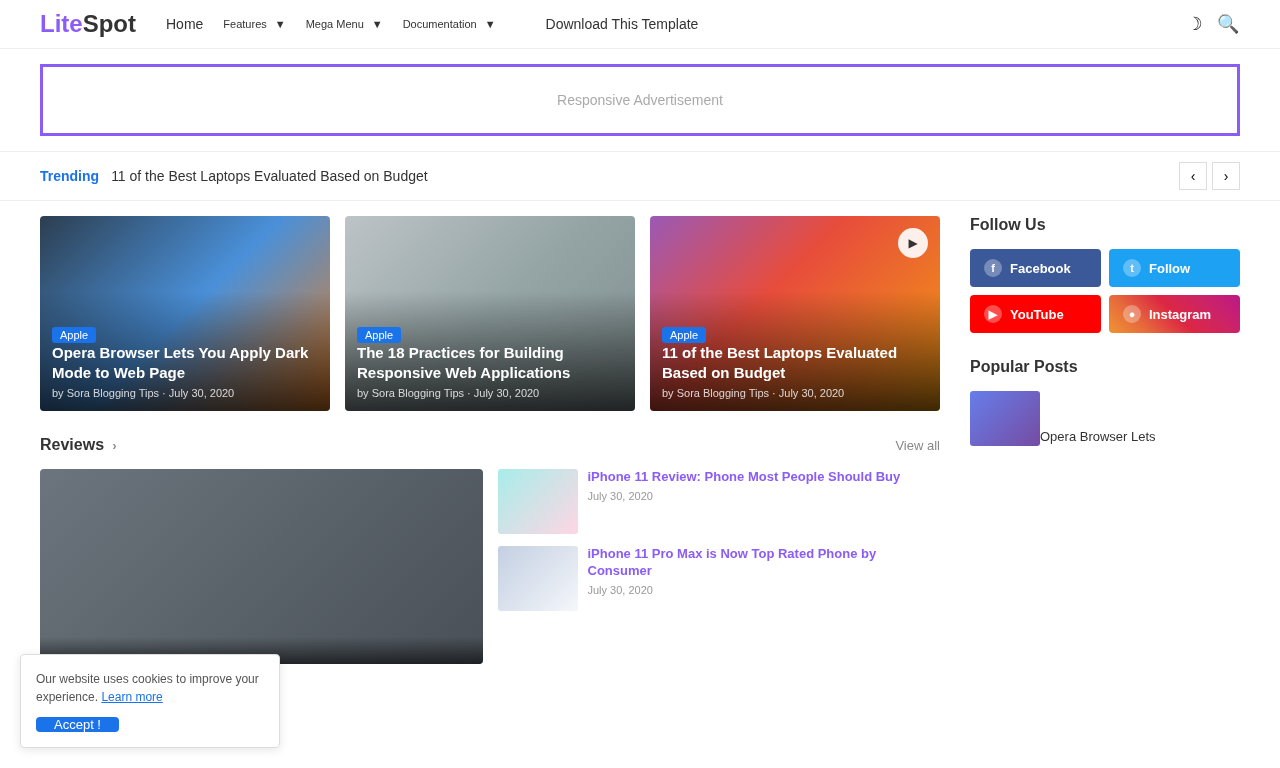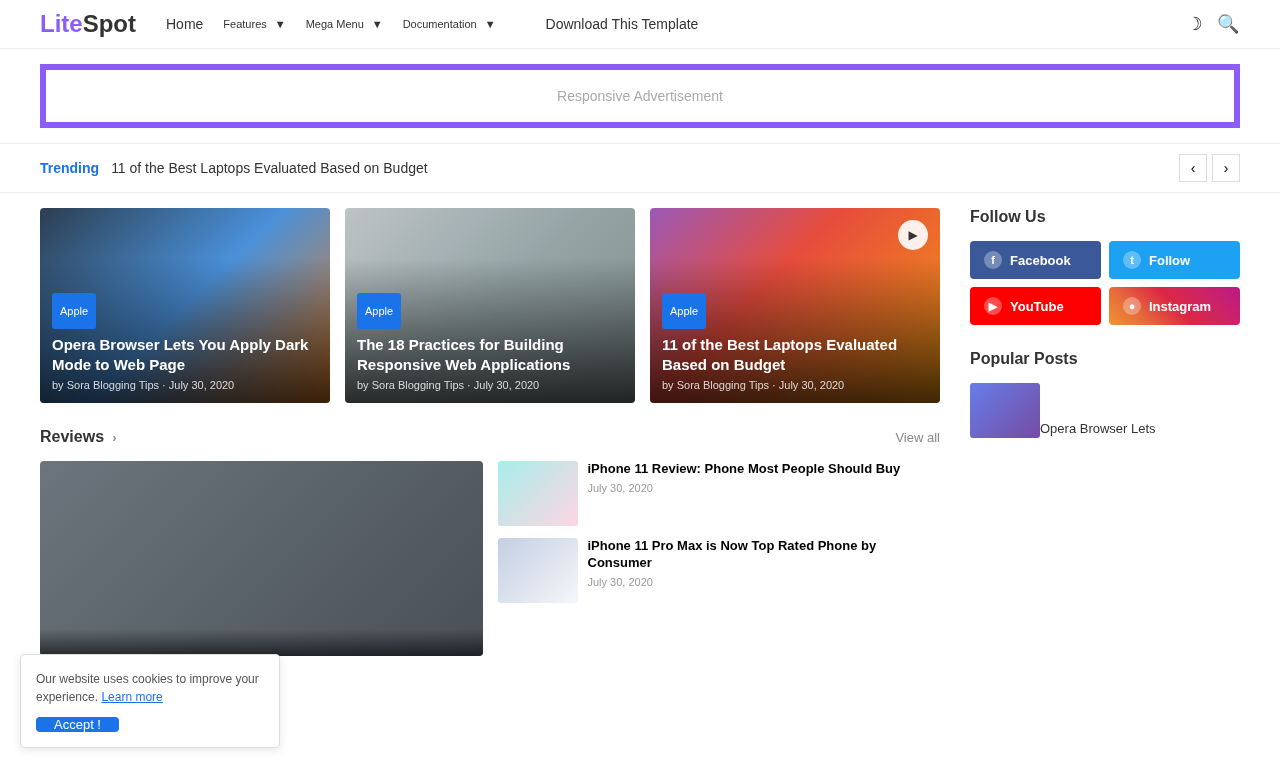--- a/index.html
+++ b/index.html
@@ -12,40 +12,40 @@
     .logo span.spot { color: #333; }
     nav { display: flex; align-items: center; gap: 20px; flex: 1; }
     nav a { text-decoration: none; color: #333; font-size: 14px; }
     nav .has-dropdown { display: flex; align-items: center; gap: 8px; cursor: pointer; }
     nav .has-dropdown span { font-size: 11px; }
     .download-btn { color: #333; text-decoration: none; font-size: 14px; margin-left: auto; }
     .header-icons { display: flex; gap: 15px; align-items: center; margin-left: 20px; }
     .header-icons .icon-btn { background: none; border: none; cursor: pointer; font-size: 18px; color: #333; }
 
     
-    .ad-banner { margin: 15px 40px; border: 6px solid #8b5cf6; padding: 18px; text-align: center; color: #aaa; font-size: 14px; }
+    .ad-banner { margin: 15px 40px; border: 3px solid #8b5cf6; padding: 25px; text-align: center; color: #aaa; font-size: 14px; }
 
     
     .trending-bar { display: flex; align-items: center; padding: 10px 40px; border-top: 1px solid #eee; border-bottom: 1px solid #eee; margin: 0 0 15px 0; }
     .trending-label { color: #1a73e8; font-weight: bold; font-size: 14px; margin-right: 12px; }
     .trending-text { font-size: 14px; color: #333; flex: 1; }
     .trending-nav { display: flex; gap: 5px; }
     .trending-nav button { background: #fff; border: 1px solid #ddd; width: 28px; height: 28px; cursor: pointer; display: flex; align-items: center; justify-content: center; font-size: 14px; }
 
     
     .main-content { display: flex; gap: 0; padding: 0 40px; }
     .content-area { flex: 1; margin-right: 30px; }
     .sidebar { width: 270px; flex-shrink: 0; }
 
     
     .featured-row { display: grid; grid-template-columns: 1fr 1fr 1fr; gap: 15px; margin-bottom: 25px; }
     .featured-card { position: relative; border-radius: 4px; overflow: hidden; height: 195px; }
     .card-bg { width: 100%; height: 100%; object-fit: cover; }
     .card-overlay { position: absolute; bottom: 0; left: 0; right: 0; background: linear-gradient(transparent, rgba(0,0,0,0.75)); padding: 35px 12px 12px; }
-    .card-badge { display: inline-block; background: #1a73e8; color: #fff; font-size: 11px; padding: 12px 8px; border-radius: 3px; margin-bottom: 6px; }
+    .card-badge { display: inline-block; background: #1a73e8; color: #fff; font-size: 11px; padding: 2px 8px; border-radius: 3px; margin-bottom: 0; }
     .card-title { color: #fff; font-size: 15px; font-weight: bold; line-height: 1.3; margin-bottom: 5px; }
     .card-meta { color: rgba(255,255,255,0.8); font-size: 11px; }
     .play-btn { position: absolute; top: 12px; right: 12px; background: rgba(255,255,255,0.9); border-radius: 50%; width: 30px; height: 30px; display: flex; align-items: center; justify-content: center; font-size: 12px; color: #333; }
 
     
     .card-bg-1 { background: linear-gradient(135deg, #2c3e50 0%, #4a90d9 50%, #e67e22 100%); }
     .card-bg-2 { background: linear-gradient(135deg, #bdc3c7 0%, #95a5a6 50%, #7f8c8d 100%); }
     .card-bg-3 { background: linear-gradient(135deg, #9b59b6 0%, #e74c3c 40%, #f39c12 100%); }
 
     
@@ -57,21 +57,21 @@
     .reviews-grid { display: grid; grid-template-columns: 1fr 1fr; gap: 15px; }
     .review-main { position: relative; border-radius: 4px; overflow: hidden; height: 195px; background: linear-gradient(135deg, #555 0%, #777 100%); }
     .review-main-overlay { position: absolute; bottom: 0; left: 0; right: 0; background: linear-gradient(transparent, rgba(0,0,0,0.6)); padding: 15px 12px 12px; }
 
     .review-list { display: flex; flex-direction: column; gap: 12px; }
     .review-item { display: flex; gap: 10px; align-items: flex-start; }
     .review-thumb { width: 80px; height: 65px; background: linear-gradient(135deg, #95a5a6, #bdc3c7); border-radius: 3px; flex-shrink: 0; overflow: hidden; }
     .review-thumb-phone { background: linear-gradient(135deg, #a8edea, #fed6e3); }
     .review-thumb-phone2 { background: linear-gradient(135deg, #c3cfe2, #f5f7fa); }
     .review-info { flex: 1; }
-    .review-title { font-size: 13px; font-weight: bold; color: #000000; line-height: 1.3; margin-bottom: 4px; }
+    .review-title { font-size: 13px; font-weight: bold; color: #8b5cf6; line-height: 1.3; margin-bottom: 4px; }
     .review-date { color: #999; font-size: 11px; }
 
     
     .sidebar-section { margin-bottom: 25px; }
     .sidebar-title { font-size: 16px; font-weight: bold; color: #333; margin-bottom: 15px; }
 
     
     .social-grid { display: grid; grid-template-columns: 1fr 1fr; gap: 8px; }
     .social-btn { display: flex; align-items: center; gap: 8px; padding: 10px 14px; border-radius: 4px; color: #fff; font-size: 13px; font-weight: bold; cursor: pointer; border: none; text-decoration: none; }
     .social-btn.facebook { background: #3b5998; }

